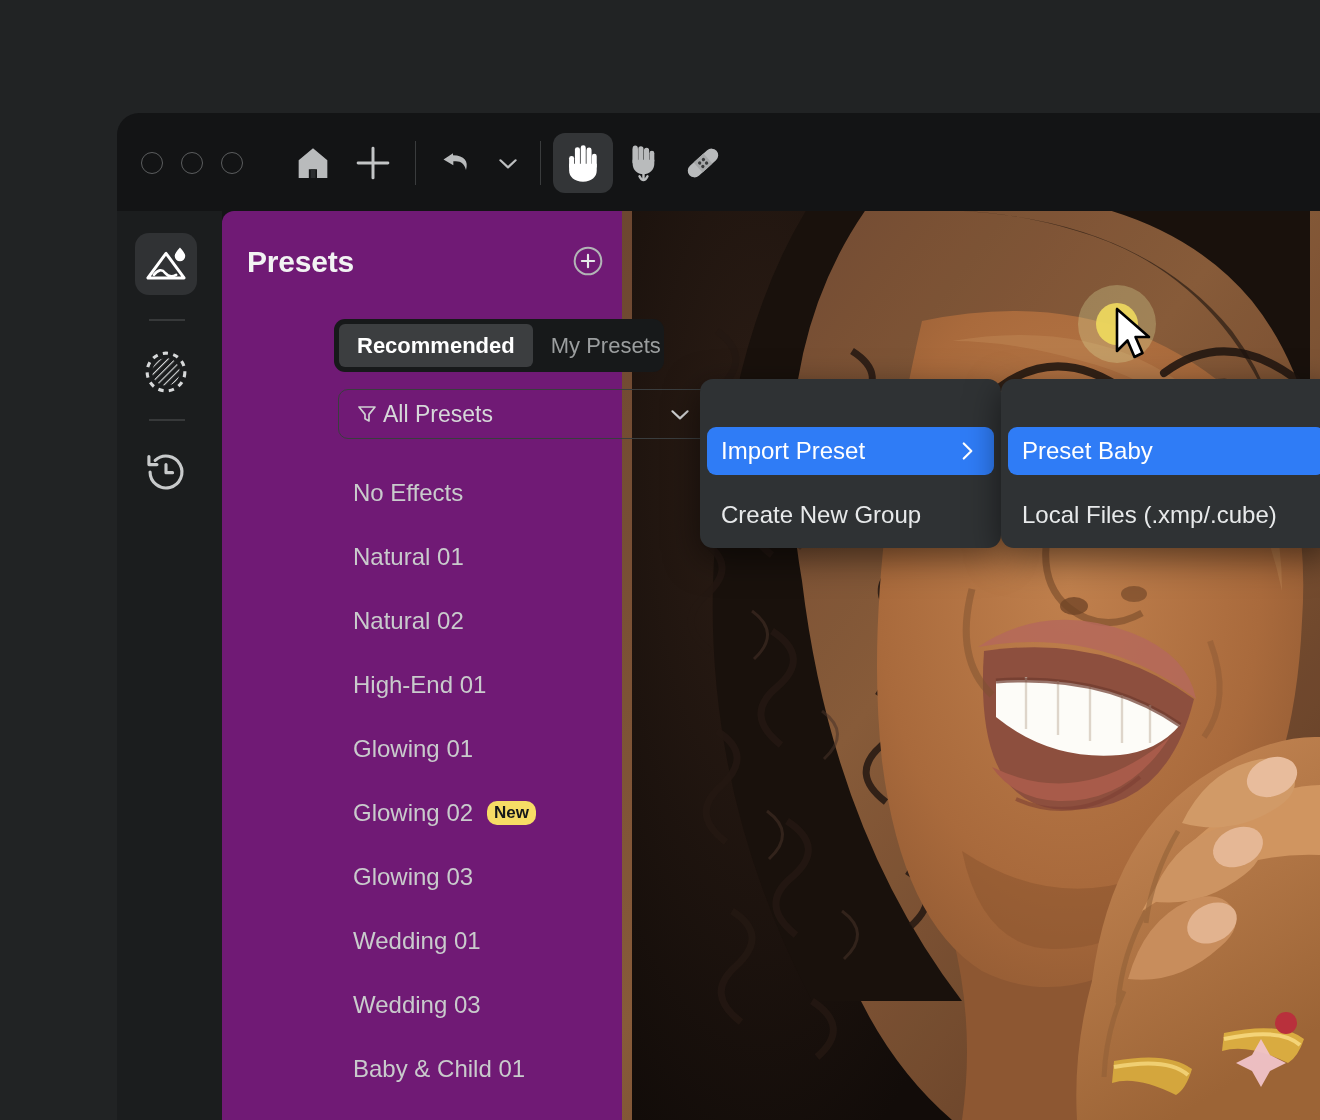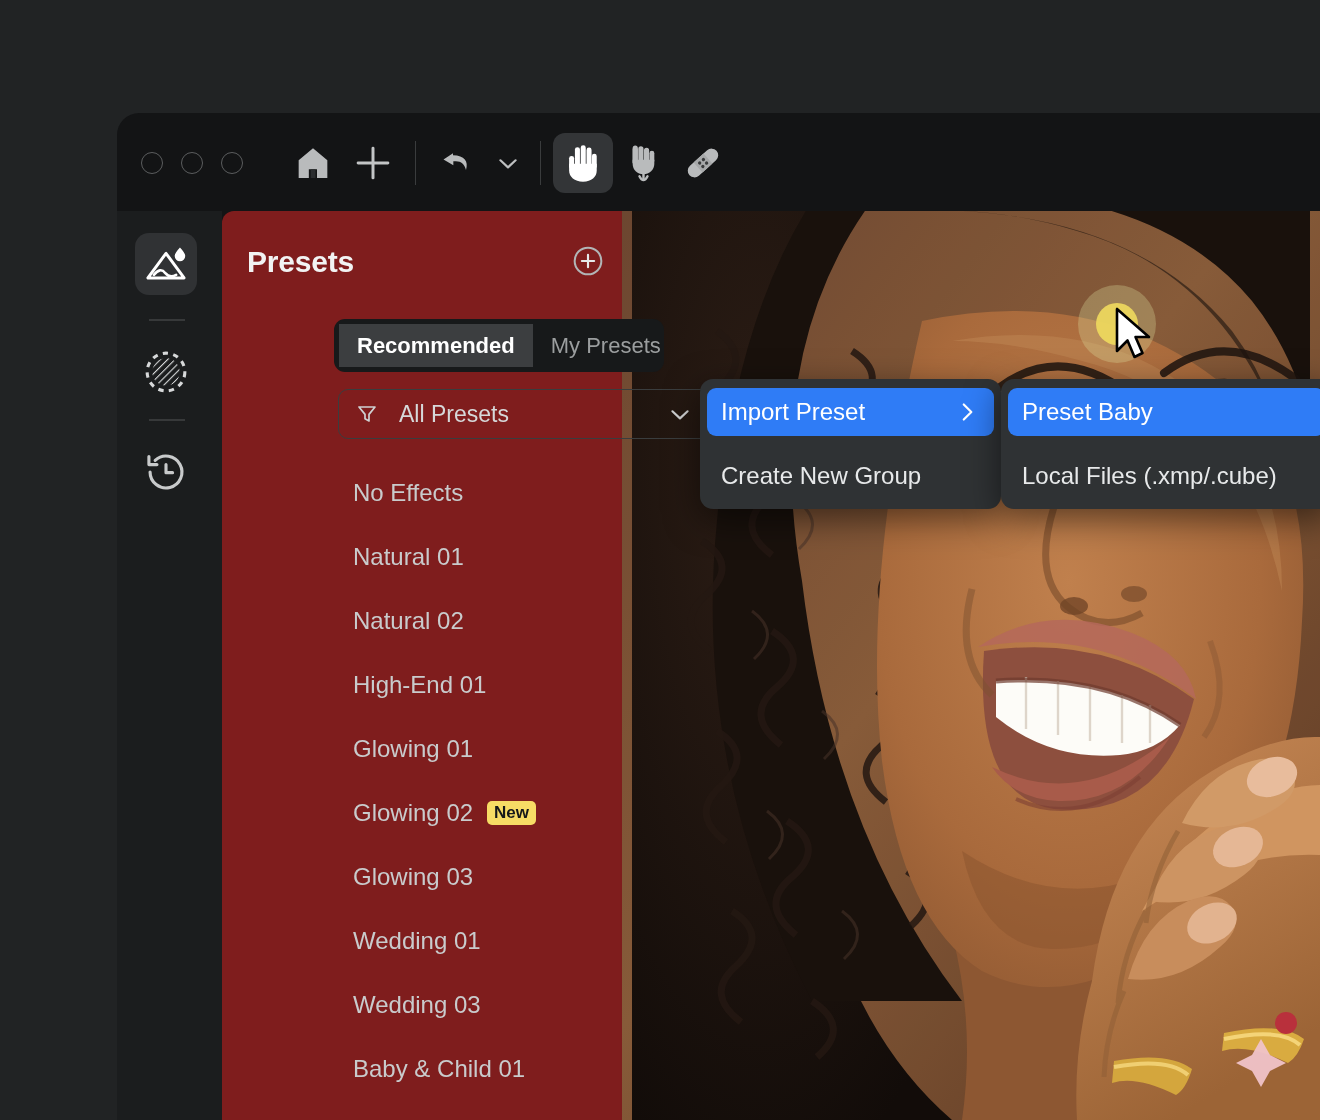--- a/index.html
+++ b/index.html
@@ -107,21 +107,21 @@
     width: 36px; height: 2px;
     background: #37393a;
   }
 
   
   .panel {
     position: absolute;
     left: 105px; top: 0;
     width: 400px;
     height: 909px;
-    background: #7f1d1d;
+    background: #701a75;
     border-top-left-radius: 12px;
   }
   .panel-head {
     position: absolute;
     left: 0; top: 0;
     width: 400px; height: 100px;
     display: flex; align-items: center;
   }
   .panel-title {
     position: absolute;
@@ -146,21 +146,21 @@
     background: #17191a;
     border-radius: 11px;
     display: flex;
     align-items: center;
     padding: 5px;
     width: 330px;
   }
   .seg-item {
     height: 43px;
     padding: 0 18px;
-    border-radius: 0;
+    border-radius: 6px;
     display: flex; align-items: center; justify-content: center;
     font-size: 22px;
     color: #9b9e9f;
     cursor: pointer;
     white-space: nowrap;
   }
   .seg-item.active {
     background: #3c3e40;
     color: #ffffff;
     font-weight: bold;
@@ -174,21 +174,21 @@
     border: 1.5px solid #3a3d3e;
     border-radius: 10px;
     display: flex;
     align-items: center;
     padding: 0 16px;
     cursor: pointer;
   }
   .filter-label {
     font-size: 23px;
     color: #d6d8d9;
-    margin-left: 20px;
+    margin-left: 4px;
     flex: 1;
   }
 
   
   .preset-list {
     position: absolute;
     left: 0; top: 250px;
     width: 400px;
     height: 659px;
     overflow: hidden;
@@ -204,21 +204,21 @@
     font-size: 24px;
     color: #c9cbcc;
     white-space: nowrap;
   }
   .badge-new {
     margin-left: 14px;
     background: #f7dc65;
     color: #16181a;
     font-size: 17px;
     font-weight: bold;
-    border-radius: 5px;
+    border-radius: 10px;
     padding: 3px 7px 4px 7px;
     line-height: 1;
   }
 
   
   .menu {
     position: absolute;
     background: #2f3234;
     border-radius: 13px;
     padding: 9px 7px;
@@ -232,21 +232,21 @@
     border-radius: 9px;
     display: flex;
     align-items: center;
     padding: 0 14px;
     font-size: 24px;
     color: #e7e9ea;
     cursor: pointer;
     white-space: nowrap;
     position: relative;
   }
-  .menu-item.sel { background: #2f7cf6; color: #ffffff; }
+  .menu-item.sel { background: #2f7cf6; color: #ffffff; margin-top: 39px; }
   .menu-item .mi-label { flex: 1; }
   .menu-gap { height: 16px; }
 
   
   .click-halo {
     position: absolute;
     left: 1078px; top: 285px;
     width: 78px; height: 78px;
     border-radius: 50%;
     background: rgba(222,226,160,0.30);

